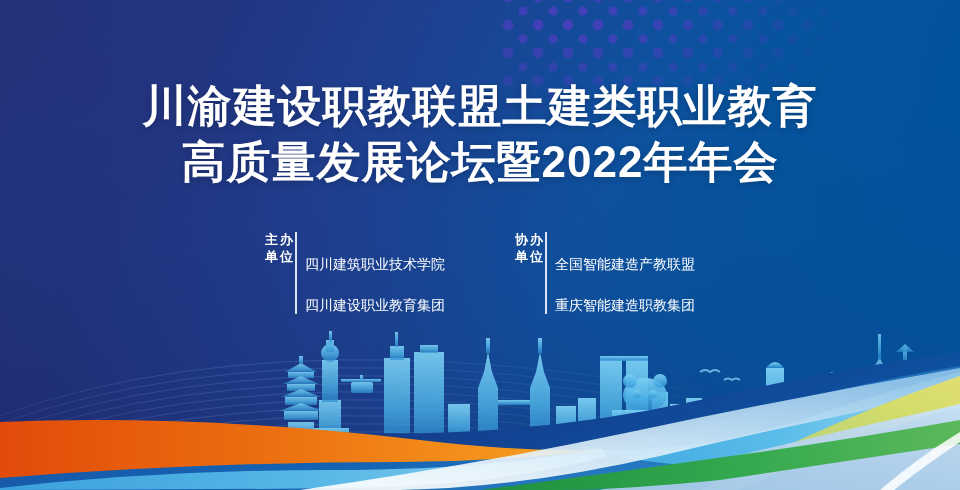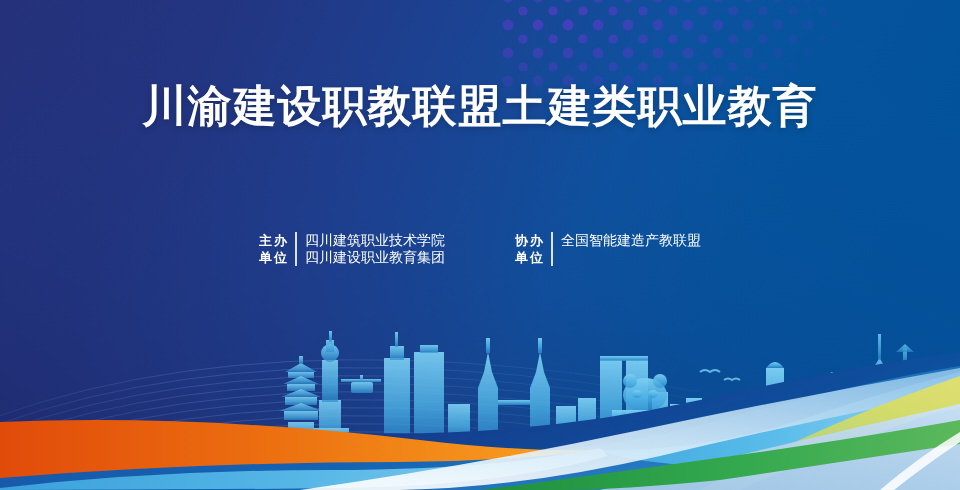--- a/index.html
+++ b/index.html
@@ -64,41 +64,43 @@
     align-items: flex-start;
   }
   .org-label {
     color: #ffffff;
     font-weight: bold;
     font-size: 13px;
     line-height: 17px;
     text-align: justify;
     width: 30px;
     letter-spacing: 2px;
-    padding-right: 6px;
+    padding-right: 0;
+    font-family: Liberation Mono, monospace;
   }
   .org-divider {
     width: 2px;
     align-self: stretch;
     min-height: 34px;
     background: #ffffff;
     opacity: 0.85;
     margin-right: 8px;
   }
   .org-names {
     display: flex;
     flex-direction: column;
   }
   .org-name {
     color: #ffffff;
     font-size: 14px;
     line-height: 17px;
     font-weight: 500;
     white-space: nowrap;
     text-align: right;
+    margin-top: 24px;
   }
 
   
   .dots {
     position: absolute;
     right: 120px;
     top: -10px;
     width: 340px;
     height: 120px;
     z-index: 5;
@@ -168,20 +170,21 @@
       <pattern id="dotPat" x="0" y="0" width="30" height="28" patternUnits="userSpaceOnUse">
         <circle cx="8" cy="7" r="5.4" fill="#4a3fbf"></circle>
         <circle cx="23" cy="21" r="4.6" fill="#4a3fbf"></circle>
       </pattern>
     </defs>
     <rect x="0" y="0" width="340" height="120" fill="url(#dotPat)" mask="url(#dotMask)" opacity="0.92"></rect>
   </svg>
 
   <div class="title-block">
     <div class="title-line">川渝建设职教联盟土建类职业教育</div>
+    <div class="title-line">高质量发展论坛暨2022年年会</div>
   </div>
 
   <div class="organizers">
 
     <div class="org-group">
       <div class="org-label">
         <div>主办</div>
         <div>单位</div>
       </div>
       <div class="org-divider"></div>
@@ -192,20 +195,21 @@
     </div>
 
     <div class="org-group">
       <div class="org-label">
         <div>协办</div>
         <div>单位</div>
       </div>
       <div class="org-divider"></div>
       <div class="org-names">
         <div class="org-name">全国智能建造产教联盟</div>
+        <div class="org-name">重庆智能建造职教集团</div>
       </div>
     </div>
 
   </div>
 
   <svg class="layer" viewBox="0 0 960 490" preserveAspectRatio="none" style="z-index:10;">
     <defs>
       <linearGradient id="skyGrad" x1="0" y1="0" x2="0" y2="1">
         <stop offset="0" stop-color="#7fd2f5" stop-opacity="0.95"></stop>
         <stop offset="0.6" stop-color="#4fb3e6" stop-opacity="0.85"></stop>

